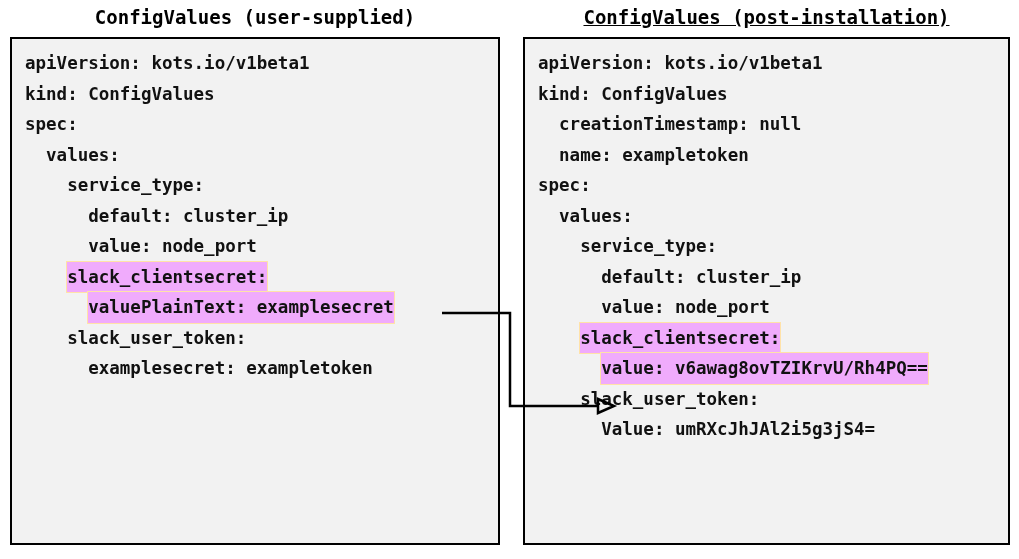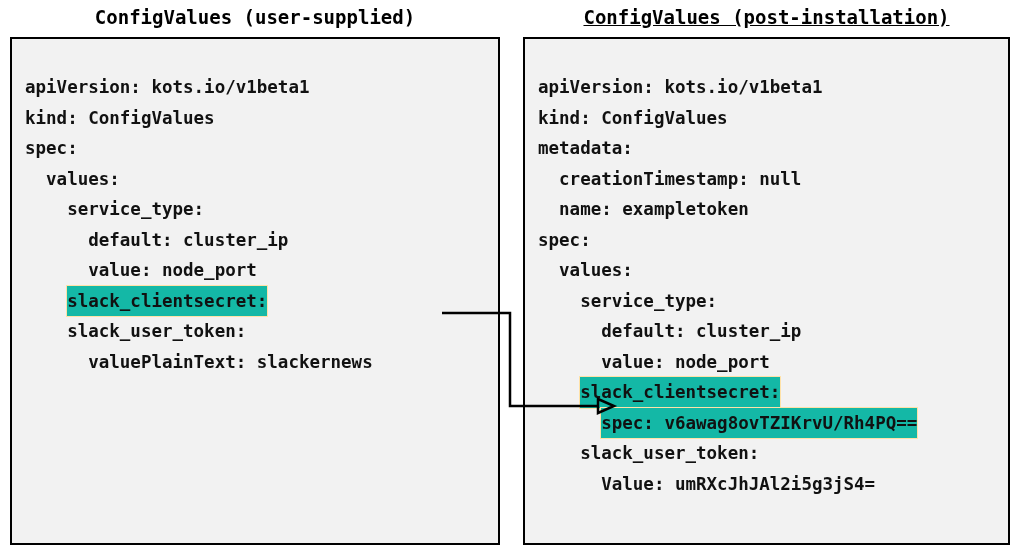--- a/index.html
+++ b/index.html
@@ -39,42 +39,41 @@
     overflow: hidden;
   }
   #panel-left  { left: 10px;  width: 490px; }
   #panel-right { left: 523px; width: 487px; }
 
   .code-lines {
     position: absolute;
     left: 0;
     top: 9px;
     width: 100%;
-    margin-top: 24px;
   }
 
   .code-line {
     height: 30.5px;
     line-height: 30.5px;
     white-space: pre;
     font-family: "DejaVu Sans Mono", "Liberation Mono", monospace;
     font-size: 17.5px;
     font-weight: bold;
     color: #111111;
     padding-left: 13px;
     box-sizing: border-box;
   }
 
   .code-line > .seg {
     display: inline-block;
     white-space: pre;
   }
 
   .code-line.hl > .seg {
-    background: #14b8a6;
+    background: #f0abfc;
     box-shadow: 0 0 0 1px #ffe2a8;
   }
 
   
   #connector {
     position: absolute;
     left: 0;
     top: 0;
     width: 1019px;
     height: 559px;
@@ -91,39 +90,39 @@
 <div class="code-panel" id="panel-left">
   <div class="code-lines" id="lines-left">
       <div class="code-line"><span class="seg">apiVersion: kots.io/v1beta1</span></div>
       <div class="code-line"><span class="seg">kind: ConfigValues</span></div>
       <div class="code-line"><span class="seg">spec:</span></div>
       <div class="code-line"><span class="indent">  </span><span class="seg">values:</span></div>
       <div class="code-line"><span class="indent">    </span><span class="seg">service_type:</span></div>
       <div class="code-line"><span class="indent">      </span><span class="seg">default: cluster_ip</span></div>
       <div class="code-line"><span class="indent">      </span><span class="seg">value: node_port</span></div>
       <div class="code-line hl"><span class="indent">    </span><span class="seg">slack_clientsecret:</span></div>
+      <div class="code-line hl"><span class="indent">      </span><span class="seg">valuePlainText: examplesecret</span></div>
       <div class="code-line"><span class="indent">    </span><span class="seg">slack_user_token:</span></div>
-      <div class="code-line"><span class="indent">      </span><span class="seg">valuePlainText: slackernews</span></div>
+      <div class="code-line"><span class="indent">      </span><span class="seg">examplesecret: exampletoken</span></div>
     </div>
 </div>
 
 <div class="code-panel" id="panel-right">
   <div class="code-lines" id="lines-right">
       <div class="code-line"><span class="seg">apiVersion: kots.io/v1beta1</span></div>
       <div class="code-line"><span class="seg">kind: ConfigValues</span></div>
-      <div class="code-line"><span class="seg">metadata:</span></div>
       <div class="code-line"><span class="indent">  </span><span class="seg">creationTimestamp: null</span></div>
       <div class="code-line"><span class="indent">  </span><span class="seg">name: exampletoken</span></div>
       <div class="code-line"><span class="seg">spec:</span></div>
       <div class="code-line"><span class="indent">  </span><span class="seg">values:</span></div>
       <div class="code-line"><span class="indent">    </span><span class="seg">service_type:</span></div>
       <div class="code-line"><span class="indent">      </span><span class="seg">default: cluster_ip</span></div>
       <div class="code-line"><span class="indent">      </span><span class="seg">value: node_port</span></div>
       <div class="code-line hl"><span class="indent">    </span><span class="seg">slack_clientsecret:</span></div>
-      <div class="code-line hl"><span class="indent">      </span><span class="seg">spec: v6awag8ovTZIKrvU/Rh4PQ==</span></div>
+      <div class="code-line hl"><span class="indent">      </span><span class="seg">value: v6awag8ovTZIKrvU/Rh4PQ==</span></div>
       <div class="code-line"><span class="indent">    </span><span class="seg">slack_user_token:</span></div>
       <div class="code-line"><span class="indent">      </span><span class="seg">Value: umRXcJhJAl2i5g3jS4=</span></div>
     </div>
 </div>
 
 <svg id="connector" viewBox="0 0 1019 559">
   <polyline points="442,313 510,313 510,406 598,406" fill="none" stroke="#000000" stroke-width="2.5"></polyline>
   <polygon points="598,399 614,406 598,413" fill="none" stroke="#000000" stroke-width="2.5"></polygon>
 </svg>
 

